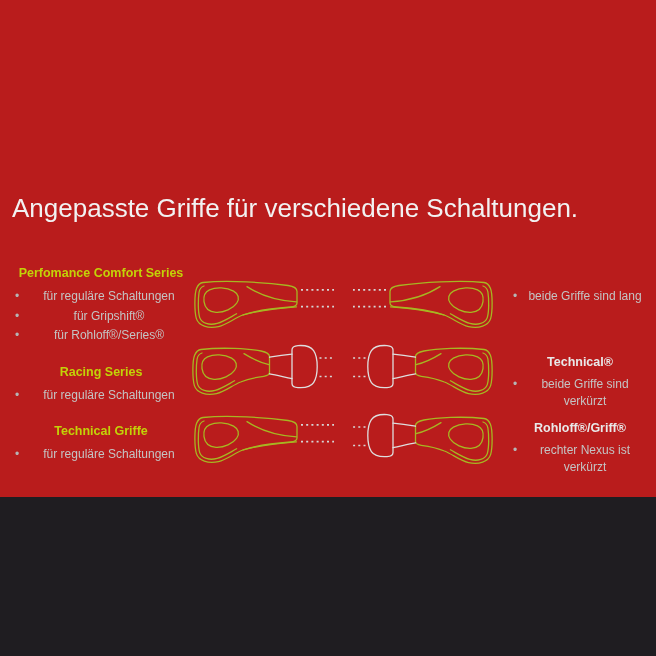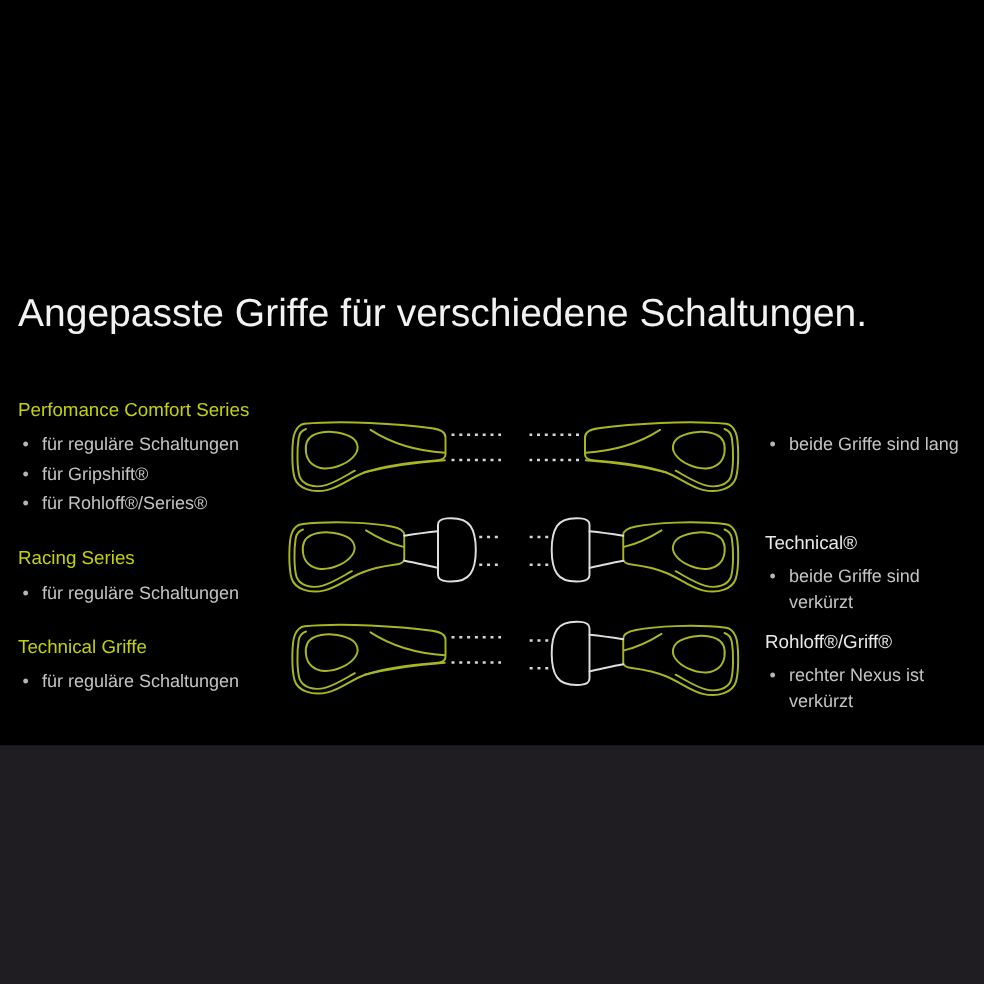--- a/index.html
+++ b/index.html
@@ -1,30 +1,30 @@
 <!DOCTYPE html>
 <html><head>
 <meta charset="utf-8">
 <style>
   * { margin:0; padding:0; box-sizing:border-box; }
   html,body { background:#1f1d21; }
   body { font-family:"Liberation Sans", sans-serif; }
   .canvas {
     position:relative; width:656px; height:497px;
-    background:#000000; overflow:hidden; margin:0 auto;
+    background:#b91c1c; overflow:hidden; margin:0 auto;text-align:center;
   }
   .page-title {
     position:absolute; left:12px; top:193px;
     font-size:26px; font-weight:400; letter-spacing:0;
     color:#f2f2f2; white-space:nowrap;
   }
   
   .section { position:absolute; }
   .section h2 {
-    font-size:12.5px; font-weight:400; line-height:15px; margin-bottom:6px;
+    font-size:12.5px; font-weight:700; line-height:15px; margin-bottom:6px;
     white-space:nowrap;
   }
   .series-col { left:12px; width:178px; }
   .series-col h2 { color:#c3d208; }
   .shifter-col { left:510px; width:140px; }
   .shifter-col h2 { color:#e9e9e9; }
   .section ul { list-style:none; }
   .section li {
     position:relative; padding-left:16px;
     font-size:12px; color:#c4c4c4;

